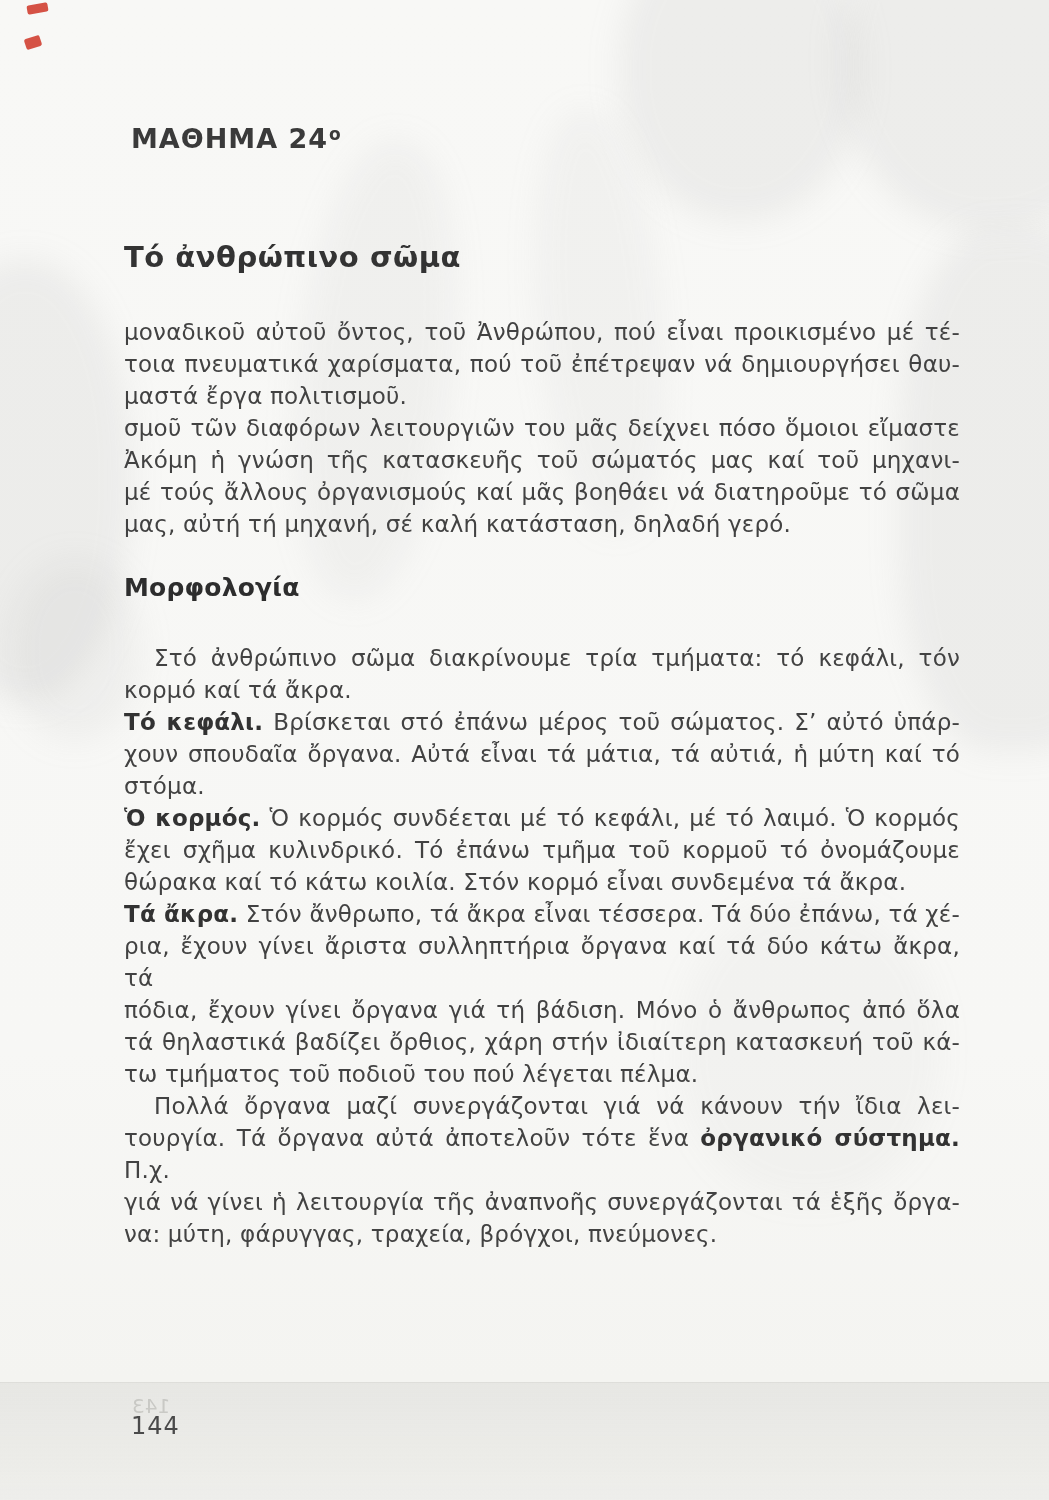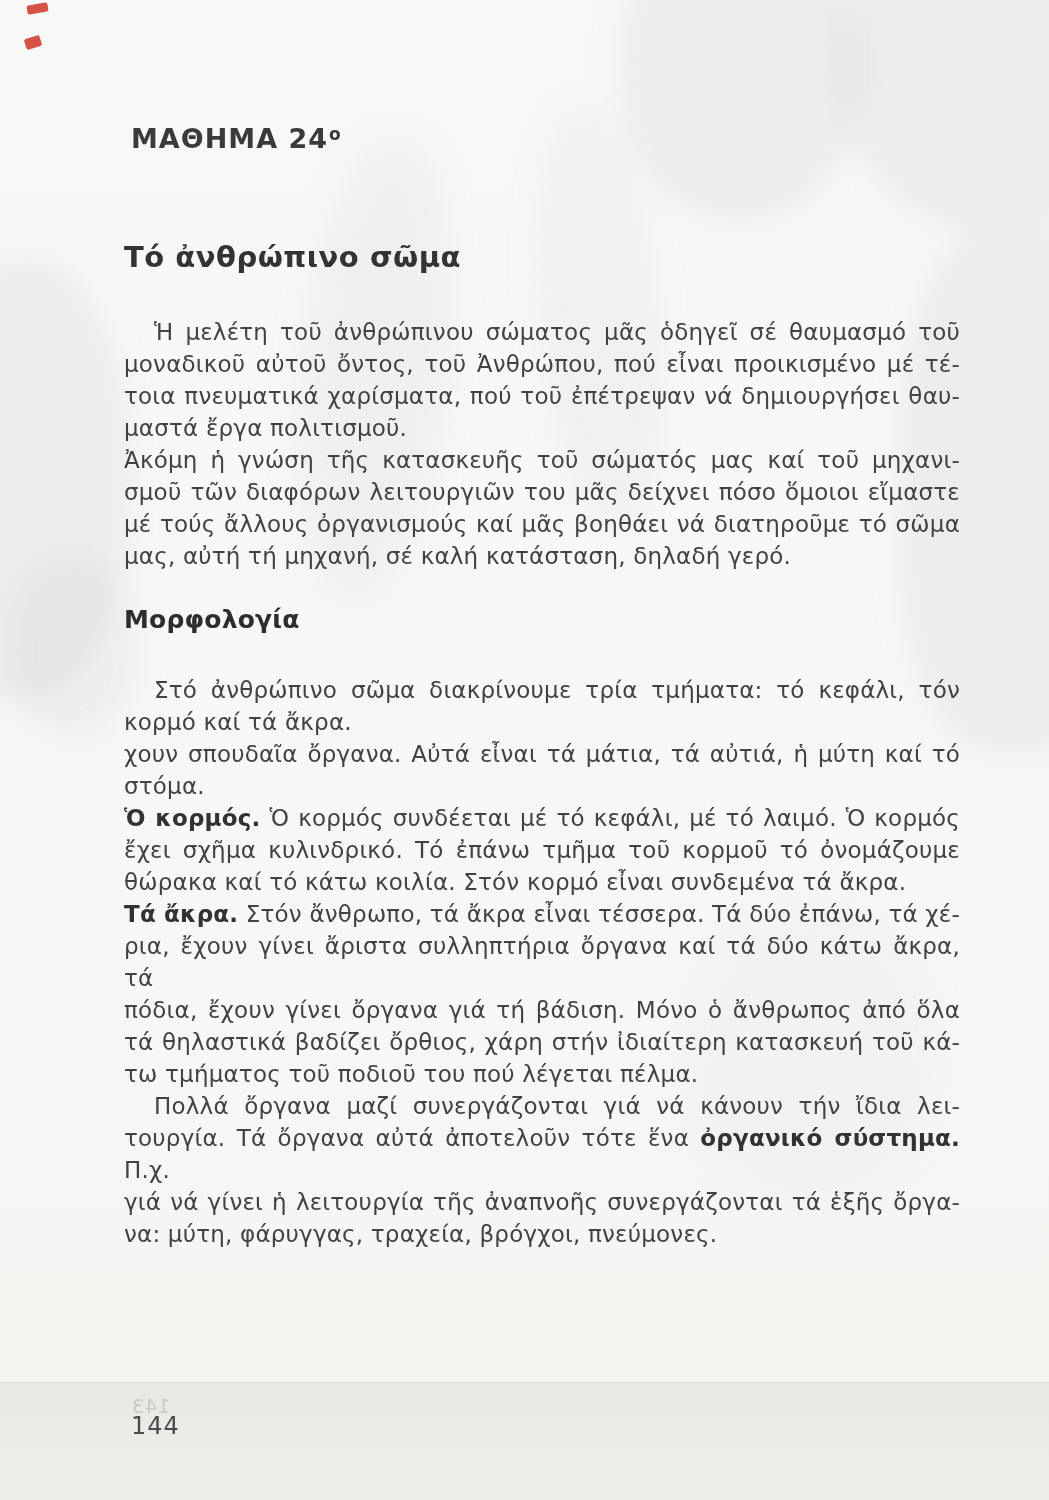--- a/index.html
+++ b/index.html
@@ -104,37 +104,37 @@
 
   <div class="red-mark" style="left:27px; top:4px; width:21px; height:9px; transform:rotate(-10deg);"></div>
   <div class="red-mark" style="left:25px; top:37px; width:16px; height:11px; transform:rotate(-18deg);"></div>
 
   <div class="lesson"><span>ΜΑΘΗΜΑ 24</span><span class="sup">ο</span></div>
 
   <div class="doc-title">Τό ἀνθρώπινο σῶμα</div>
 
   <div class="body-text">
       <div class="para">
-        <div class="line indent"><span>Ἡ μελέτη τοῦ ἀνθρώπινου σώματος μᾶς ὁδηγεῖ σέ θαυμασμό τοῦ</span></div>
         <div class="line"><span>μοναδικοῦ αὐτοῦ ὄντος, τοῦ Ἀνθρώπου, πού εἶναι προικισμένο μέ τέ-</span></div>
         <div class="line"><span>τοια πνευματικά χαρίσματα, πού τοῦ ἐπέτρεψαν νά δημιουργήσει θαυ-</span></div>
         <div class="line last"><span>μαστά ἔργα πολιτισμοῦ.</span></div>
       </div>
       <div class="para">
+        <div class="line"><span>σμοῦ τῶν διαφόρων λειτουργιῶν του μᾶς δείχνει πόσο ὅμοιοι εἴμαστε</span></div>
         <div class="line"><span>Ἀκόμη ἡ γνώση τῆς κατασκευῆς τοῦ σώματός μας καί τοῦ μηχανι-</span></div>
-        <div class="line"><span>σμοῦ τῶν διαφόρων λειτουργιῶν του μᾶς δείχνει πόσο ὅμοιοι εἴμαστε</span></div>
         <div class="line"><span>μέ τούς ἄλλους ὀργανισμούς καί μᾶς βοηθάει νά διατηροῦμε τό σῶμα</span></div>
         <div class="line last"><span>μας, αὐτή τή μηχανή, σέ καλή κατάσταση, δηλαδή γερό.</span></div>
       </div>
       <div class="heading">Μορφολογία</div>
       <div class="para">
         <div class="line indent"><span>Στό ἀνθρώπινο σῶμα διακρίνουμε τρία τμήματα: τό κεφάλι, τόν</span></div>
         <div class="line last"><span>κορμό καί τά ἄκρα.</span></div>
       </div>
       <div class="para">
+        <div class="line"><span class="bold">Τό κεφάλι.</span><span> Βρίσκεται στό ἐπάνω μέρος τοῦ σώματος. Σ’ αὐτό ὑπάρ-</span></div>
         <div class="line"><span>χουν σπουδαῖα ὄργανα. Αὐτά εἶναι τά μάτια, τά αὐτιά, ἡ μύτη καί τό</span></div>
         <div class="line last"><span>στόμα.</span></div>
       </div>
       <div class="para">
         <div class="line"><span class="bold">Ὁ κορμός.</span><span> Ὁ κορμός συνδέεται μέ τό κεφάλι, μέ τό λαιμό. Ὁ κορμός</span></div>
         <div class="line"><span>ἔχει σχῆμα κυλινδρικό. Τό ἐπάνω τμῆμα τοῦ κορμοῦ τό ὀνομάζουμε</span></div>
         <div class="line last"><span>θώρακα καί τό κάτω κοιλία. Στόν κορμό εἶναι συνδεμένα τά ἄκρα.</span></div>
       </div>
       <div class="para">
         <div class="line"><span class="bold">Τά ἄκρα.</span><span> Στόν ἄνθρωπο, τά ἄκρα εἶναι τέσσερα. Τά δύο ἐπάνω, τά χέ-</span></div>

